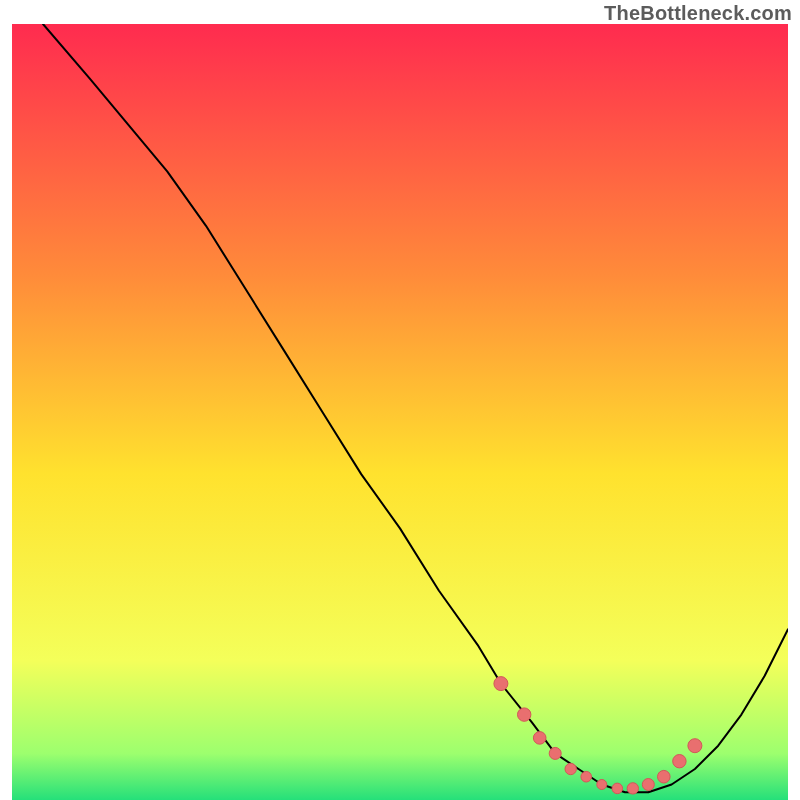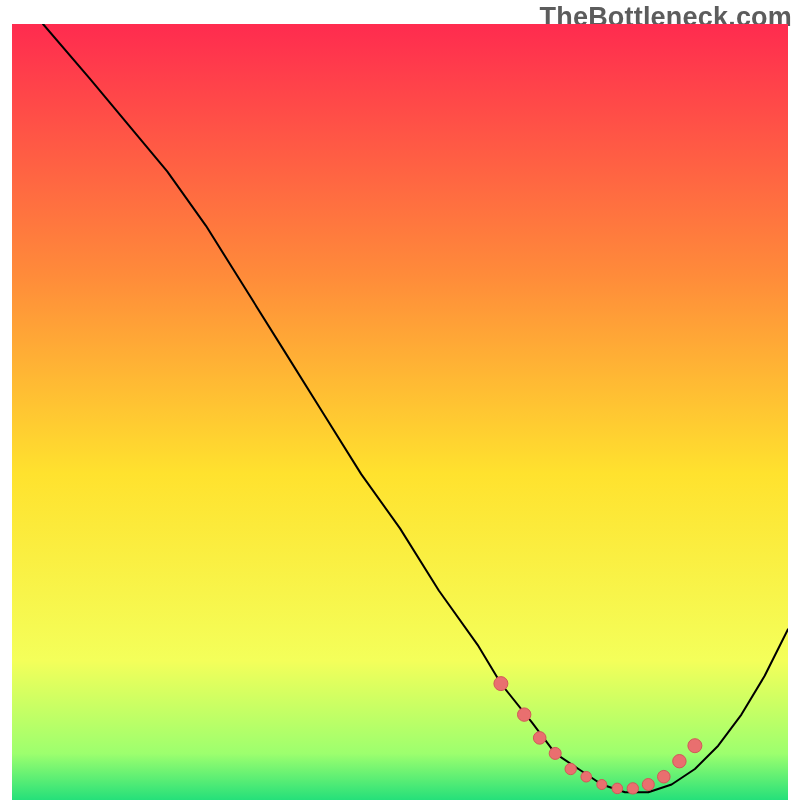--- a/index.html
+++ b/index.html
@@ -13,21 +13,21 @@
   }
   .frame {
     position: relative;
     width: 800px;
     height: 800px;
   }
   .watermark {
     position: absolute;
     top: 2px;
     right: 8px;
-    font-size: 27px;
+    font-size: 20px;
     font-weight: 600;
     color: #5c5c5c;
     letter-spacing: 0.2px;
   }
   svg.chart {
     position: absolute;
     top: 24px;
     left: 12px;
     width: 776px;
     height: 776px;

